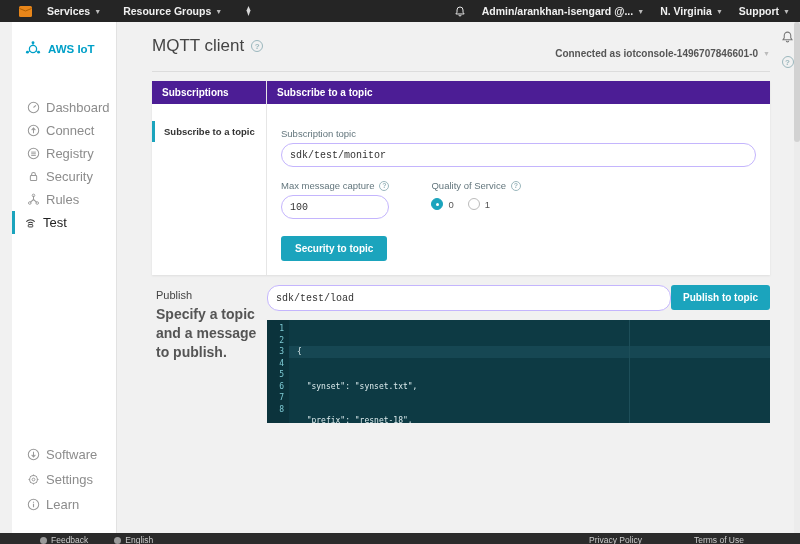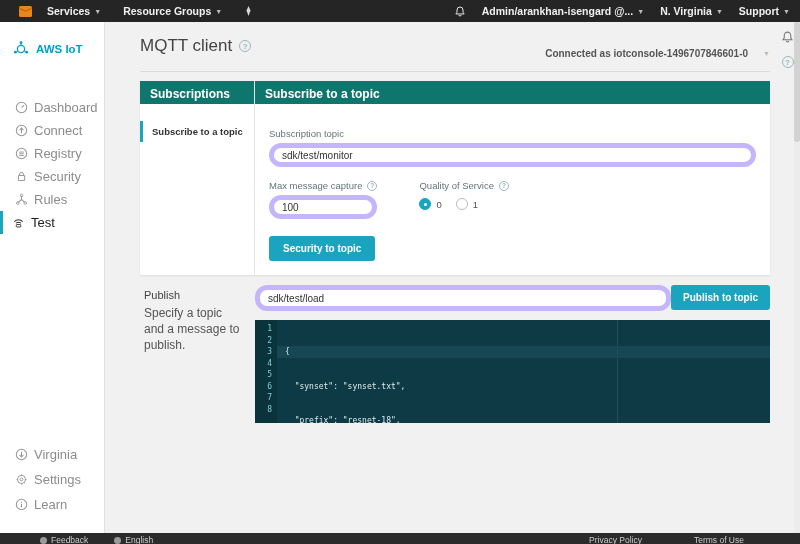--- a/index.html
+++ b/index.html
@@ -11,21 +11,21 @@
     padding:0 10px; color:#e9e9e9; font-size:10.5px; }
   .topnav .logo { width:15px; height:14px; margin:0 14px 0 8px; }
   .topnav .navitem { display:flex; align-items:center; gap:4px; margin-right:22px;
     font-weight:bold; color:#f0f0f0; cursor:pointer; }
   .caret { font-size:7px; color:#bbb; }
   .topnav-right { margin-left:auto; display:flex; align-items:center; gap:16px; }
   .topnav-right .navitem { margin-right:0; font-weight:bold; }
   .bell-btn svg, .pin-btn svg { display:block; }
 
   
-  .main { display:flex; height:511px; }
+  .main { display:flex; height:511px;padding-left:12px; }
   .sidebar { width:105px; background:#ffffff; border-right:1px solid #e2e2e2;
     position:relative; flex:none; }
   .content { flex:1; position:relative; padding:14px 30px 0 35px; }
 
   
   .brand { display:flex; align-items:center; gap:6px; padding:18px 0 0 12px; }
   .brand-label { color:#00a0c8; font-size:11.5px; font-weight:bold; }
   .side-nav { margin-top:38px; }
   .side-item { display:flex; align-items:center; gap:6px; padding:4px 6px 4px 12px;
     font-size:13px; color:#8c8c8c; cursor:pointer; border-left:3px solid transparent; }
@@ -36,62 +36,62 @@
   .side-footer .side-item { padding-top:5px; padding-bottom:5px; }
 
   
   .content-head { display:flex; align-items:flex-start; }
   .page-title { font-size:17px; font-weight:normal; color:#444; display:flex;
     align-items:center; gap:7px; }
   .help-circle { width:12px; height:12px; border:1px solid #9bb7bd; border-radius:50%;
     color:#9bb7bd; font-size:8px; display:inline-flex; align-items:center;
     justify-content:center; font-weight:bold; }
   .connected { margin-left:auto; margin-top:12px; font-size:10px; font-weight:bold;
-    color:#555; display:flex; align-items:center; gap:15px; cursor:pointer; }
+    color:#555; display:flex; align-items:center; gap:5px; cursor:pointer; }
   .corner-icons { position:absolute; right:6px; top:8px; display:flex;
     flex-direction:column; align-items:center; gap:8px; }
   .divider { border:none; border-top:1px solid #dcdcdc; margin-top:12px; }
 
   
   .panel { margin-top:9px; display:flex; background:#fff;
     box-shadow:0 1px 2px rgba(0,0,0,0.08); min-height:183px; }
   .panel-left { width:115px; border-right:1px solid #e6e6e6; flex:none; }
-  .panel-head { background:#0f766e; color:#fff; font-size:12px; font-weight:bold;
+  .panel-head { background:#4c1d95; color:#fff; font-size:10px; font-weight:bold;
     padding:6px 10px; height:23px; }
   .panel-left-item { margin-top:17px; padding:5px 6px 5px 9px; font-size:9.5px;
     font-weight:bold; color:#333; border-left:3px solid #1ba4bd; cursor:pointer; }
   .panel-right { flex:1; display:flex; flex-direction:column; }
   .panel-body { padding:11px 14px 14px 14px; }
   .desc { font-size:10px; color:#555; }
   .field-label { font-size:9.5px; color:#62757c; margin-top:13px; margin-bottom:4px;
     display:flex; align-items:center; gap:5px; }
   .field-label .help-circle { width:10px; height:10px; font-size:7px; }
-  .text-input { width:100%; height:24px; border:5px solid #c4b5fd; border-radius:12px;
+  .text-input { width:100%; height:24px; border:1px solid #c4b5fd; border-radius:12px;
     font-size:10px; color:#333; padding:0 8px; background:#fff;
-    font-family:Liberation Sans, sans-serif; }
+    font-family:Liberation Mono, monospace; }
   .row { display:flex; gap:42px; }
   .small-input { width:108px; }
   .radio-row { display:flex; align-items:center; gap:14px; margin-top:7px; }
   .radio-opt { display:flex; align-items:center; gap:5px; font-size:9.5px; color:#555;
     cursor:pointer; }
   .radio { width:12px; height:12px; border-radius:50%; border:1px solid #bbb;
     background:#fff; display:inline-block; position:relative; }
   .radio.checked { border:1px solid #1ba4bd; background:#1ba4bd; }
   .radio.checked::after { content:""; position:absolute; left:3.5px; top:3.5px;
     width:3px; height:3px; border-radius:50%; background:#fff; }
   .btn { display:inline-block; background:#1ba4bd; color:#fff; font-size:10px;
     font-weight:bold; border:none; border-radius:3px; padding:7px 14px;
     cursor:pointer; font-family:"Liberation Sans", sans-serif; }
   .subscribe-btn { margin-top:17px; }
 
   
   .publish { margin-top:10px; display:flex; }
   .publish-left { width:115px; flex:none; padding:4px 10px 0 4px; }
   .publish-title { font-size:11px; color:#444; }
-  .publish-desc { font-size:12px; color:#555; margin-top:4px; line-height:1.35; }
+  .publish-desc { font-size:14px; color:#555; margin-top:4px; line-height:1.35;font-weight:bold; }
   .publish-right { flex:1; }
   .publish-row { display:flex; align-items:flex-start; }
   .publish-row .text-input { height:26px; }
   .publish-btn { flex:none; padding:7px 12px; }
 
   
   .editor { margin-top:9px; background:#0d3a44; height:103px; display:flex;
     font-family:"DejaVu Sans Mono", monospace; font-size:8px; line-height:11.5px;
     position:relative; overflow:hidden; }
   .gutter { width:22px; flex:none; background:#0b333c; color:#7ecbd4;
@@ -221,21 +221,21 @@
         <span>Test</span>
       </div>
     </nav>
 
     <div class="side-footer">
       <div class="side-item">
         <svg width="13" height="13" viewBox="0 0 14 14">
             <circle cx="7" cy="7" r="5.6" fill="none" stroke="#999" stroke-width="1.1"></circle>
             <path d="M7 4 V9 M5 7.4 L7 9.6 L9 7.4" fill="none" stroke="#999" stroke-width="1.1"></path>
           </svg>
-        <span>Virginia</span>
+        <span>Software</span>
       </div>
       <div class="side-item">
         <svg width="13" height="13" viewBox="0 0 14 14">
             <circle cx="7" cy="7" r="4.2" fill="none" stroke="#999" stroke-width="1.1"></circle>
             <circle cx="7" cy="7" r="1.5" fill="none" stroke="#999" stroke-width="1"></circle>
             <path d="M7 1.6 V3 M7 11 V12.4 M1.6 7 H3 M11 7 H12.4 M3.2 3.2 L4.2 4.2 M9.8 9.8 L10.8 10.8 M10.8 3.2 L9.8 4.2 M4.2 9.8 L3.2 10.8" stroke="#999" stroke-width="1"></path>
           </svg>
         <span>Settings</span>
       </div>
       <div class="side-item">

